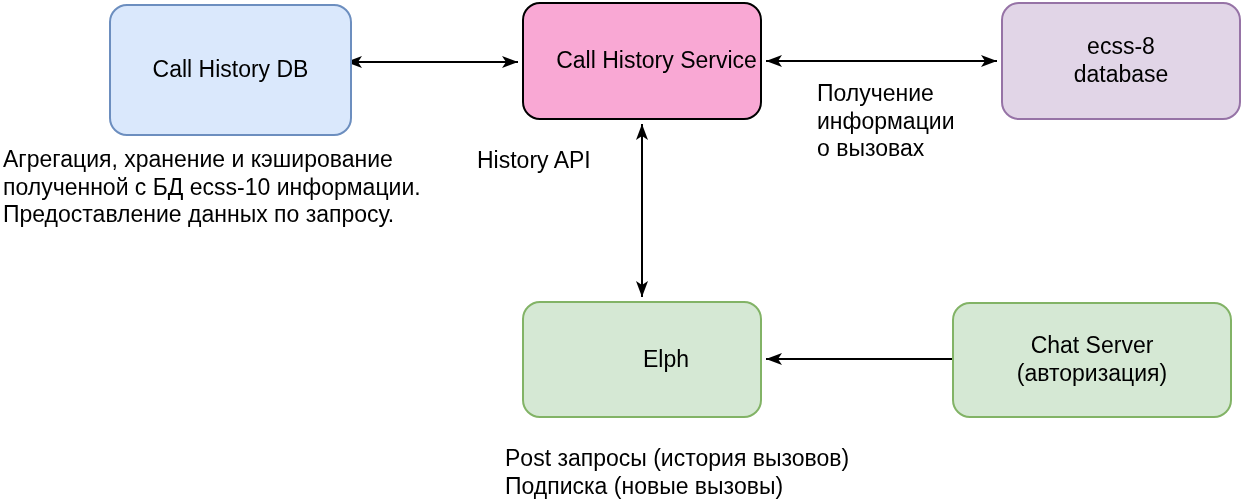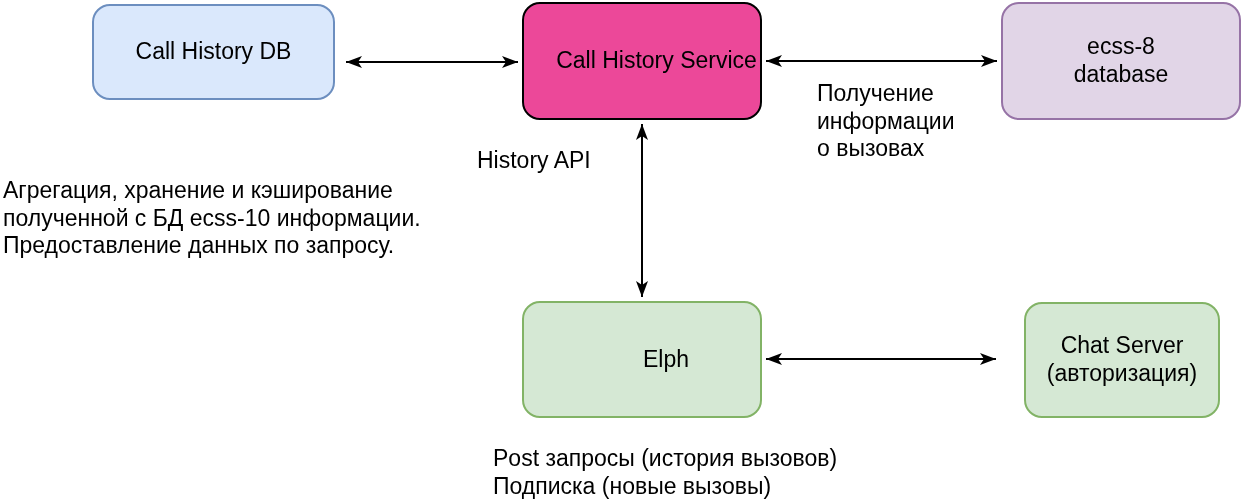--- a/index.html
+++ b/index.html
@@ -29,55 +29,55 @@
     position: absolute;
     border-radius: 18px;
     border: 2px solid #000;
     display: flex;
     align-items: center;
     justify-content: center;
     text-align: center;
     box-sizing: border-box;
     white-space: pre-line;
   }
-  .node-call-history-db      { left: 92px;   top: 4px;   width: 243px; height: 96px; }
+  .node-call-history-db      { left: 109px;   top: 4px;   width: 243px; height: 132px; }
   .node-call-history-service { left: 522px;  top: 2px;   width: 240px; height: 118px; }
   .node-ecss-10-database     { left: 1001px; top: 2px;   width: 240px; height: 118px; }
   .node-elph                 { left: 522px;  top: 301px; width: 240px; height: 117px; }
-  .node-chat-server          { left: 1024px; top: 302px; width: 196px; height: 116px; }
+  .node-chat-server          { left: 952px; top: 302px; width: 280px; height: 116px; }
   .label {
     position: absolute;
     white-space: pre-line;
   }
   .label-poluchenie { left: 817px; top: 80px;  width: 170px; }
   .label-graphql    { left: 477px; top: 147px; width: 160px; white-space: nowrap; }
   .label-authtoken  { left: 839px; top: 329px; width: 130px; white-space: nowrap; }
-  .note-db          { left: 3px;   top: 146px; width: 440px; margin-top: 31px; }
-  .note-elph        { left: 493px; top: 445px; width: 430px; }
+  .note-db          { left: 3px;   top: 146px; width: 440px; }
+  .note-elph        { left: 505px; top: 445px; width: 430px; }
 </style>
 </head>
 <body>
 
 <div class="canvas">
 
   <svg class="edge-layer" width="1242" height="502" viewBox="0 0 1242 502" xmlns="http://www.w3.org/2000/svg">
     <defs>
       <marker id="arrowhead" markerUnits="userSpaceOnUse" markerWidth="16" markerHeight="12" viewBox="0 0 16 12" refX="16" refY="6" orient="auto-start-reverse">
         <path d="M0,0 L16,6 L0,12 L4,6 Z" fill="#000000"></path>
       </marker>
     </defs>
     <line x1="346" y1="62" x2="518" y2="62" stroke="#000000" stroke-width="2" marker-start="url(#arrowhead)" marker-end="url(#arrowhead)"></line>
     <line x1="766" y1="61" x2="997" y2="61" stroke="#000000" stroke-width="2" marker-start="url(#arrowhead)" marker-end="url(#arrowhead)"></line>
     <line x1="642" y1="124" x2="642" y2="297" stroke="#000000" stroke-width="2" marker-start="url(#arrowhead)" marker-end="url(#arrowhead)"></line>
     <line x1="766" y1="359" x2="996" y2="359" stroke="#000000" stroke-width="2" marker-start="url(#arrowhead)" marker-end="url(#arrowhead)"></line>
   </svg>
 
   <div class="node node-call-history-db" style="background-color: rgb(218, 232, 252); border-color: rgb(108, 142, 191);">Call History DB</div>
 
-  <div class="node node-call-history-service" style="background-color: #ec4899; border-color: rgb(0, 0, 0); padding-left: 29px;">Call History Service</div>
+  <div class="node node-call-history-service" style="background-color: #f9a8d4; border-color: rgb(0, 0, 0); padding-left: 29px;">Call History Service</div>
 
   <div class="node node-ecss-10-database" style="background-color: rgb(225, 213, 231); border-color: rgb(150, 115, 166);">ecss-8
 database</div>
 
   <div class="node node-elph" style="background-color: rgb(213, 232, 212); border-color: rgb(130, 179, 102); padding-left: 48px;">Elph</div>
 
   <div class="node node-chat-server" style="background-color: rgb(213, 232, 212); border-color: rgb(130, 179, 102);">Chat Server
 (авторизация)</div>
 
   <div class="label label-poluchenie">Получение

